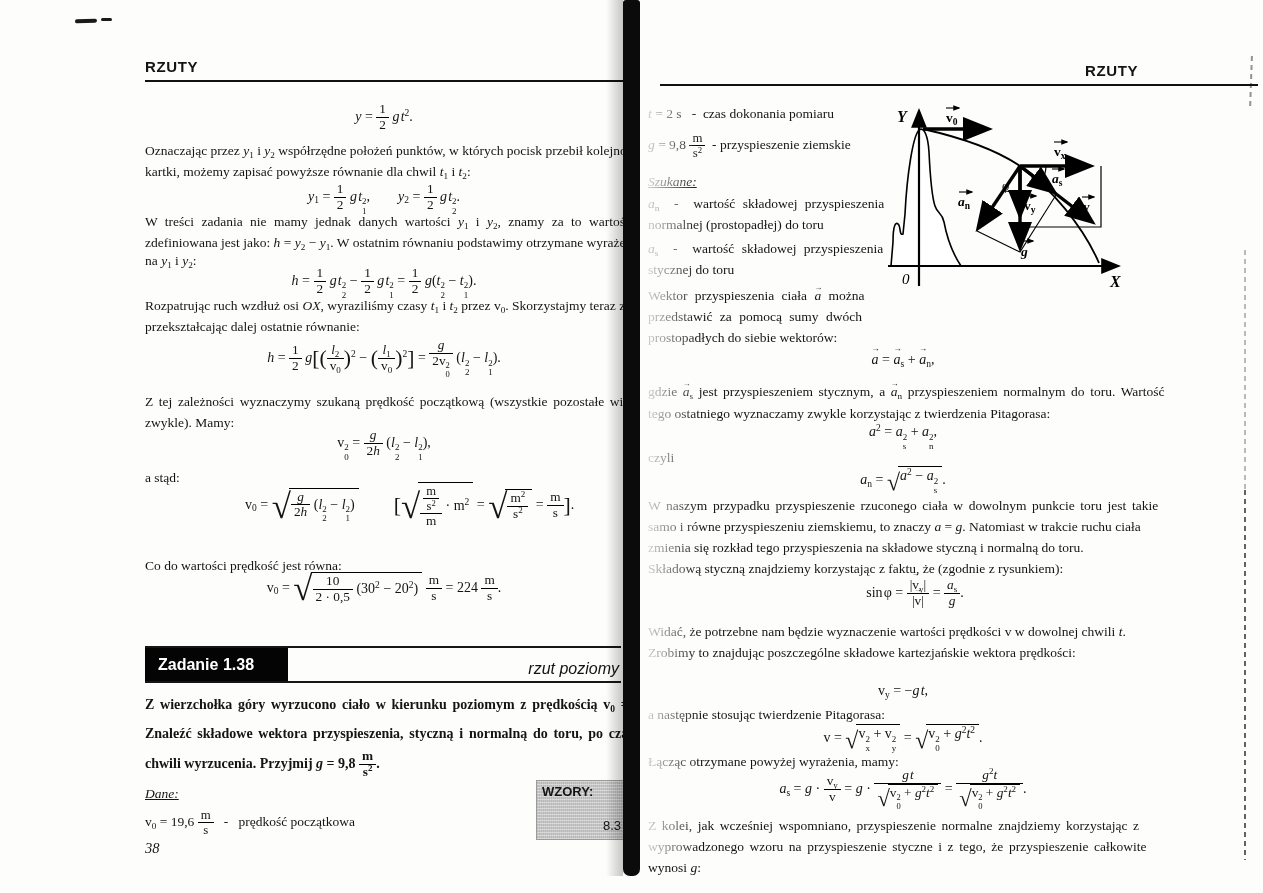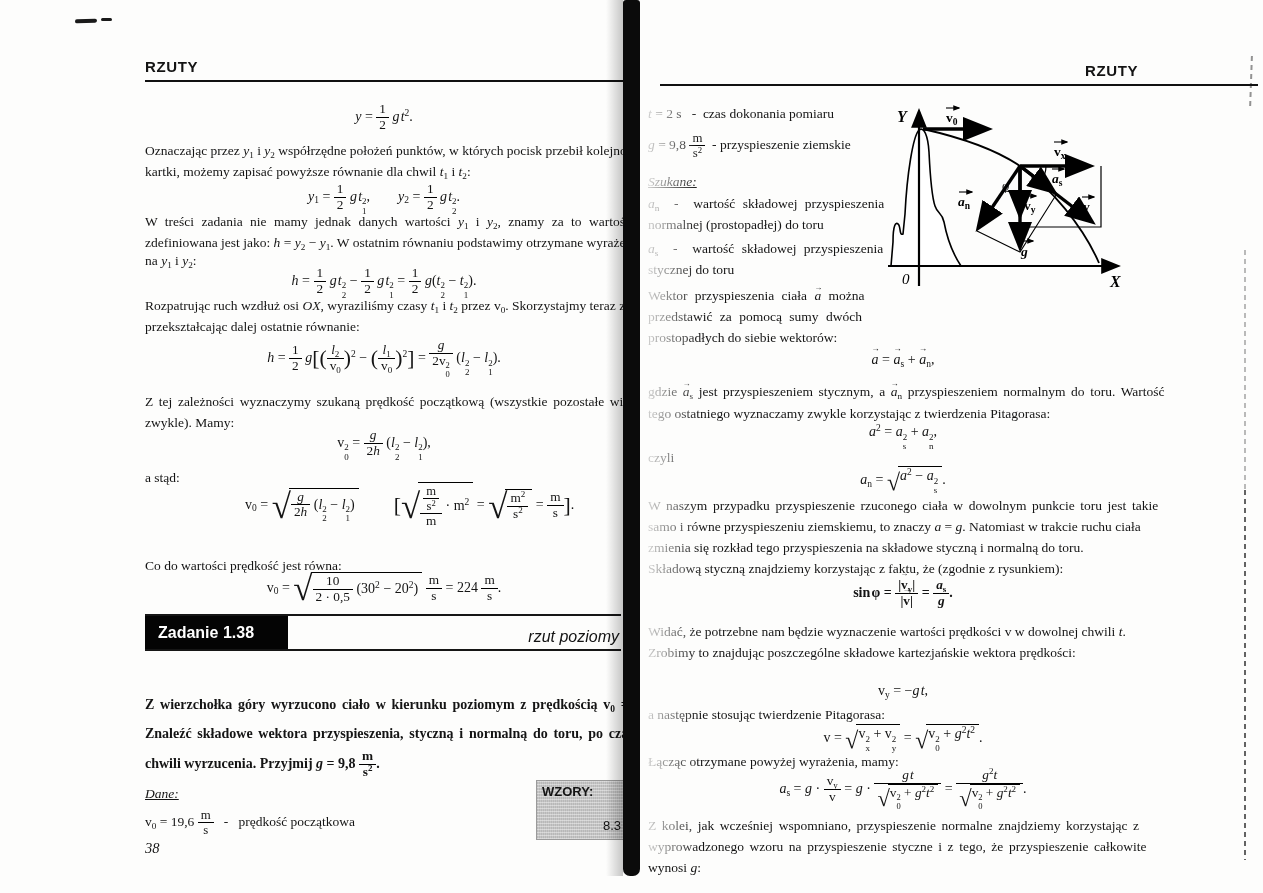--- a/index.html
+++ b/index.html
@@ -207,21 +207,21 @@
             </span> (30<sup>2</sup> − 20<sup>2</sup>)</span>
         </span> <span class="fr">
           <span class="n">m</span>
           <span class="d">s</span>
         </span> = 224 <span class="fr">
           <span class="n">m</span>
           <span class="d">s</span>
         </span>.</div>
 
 
-    <div class="banner" style="left:0;top:614px;width:476px;height:33px;gap:47px;">
+    <div class="banner" style="left:0;top:646px;width:476px;height:33px;gap:47px;">
       <div class="blk">Zadanie 1.38</div>
       <div class="typ">rzut poziomy</div>
     </div>
 
     <div class="tl bold ws2" style="left:0;top:690px;height:30px;line-height:30px;">Z wierzchołka góry wyrzucono ciało w kierunku poziomym z prędkością v<sub>0</sub> = 19,6</div>
     <div class="tl bold ws2" style="left:0;top:724px;">Znaleźć składowe wektora przyspieszenia, styczną i normalną do toru, po czasie  = 2 s o</div>
     <div class="tl bold" style="left:0;top:748px;height:32px;line-height:32px;">chwili wyrzucenia. Przyjmij <i>g</i> = 9,8 <span class="fr">
           <span class="n">m</span>
           <span class="d">s<sup>2</sup></span>
         </span>.</div>
@@ -289,21 +289,21 @@
               <span>2</span>
               <span>s</span>
             </span></span>
         </span>.</div>
 
     <div class="tl ws2" style="left:0;top:496px;">W naszym przypadku przyspieszenie rzuconego ciała w dowolnym punkcie toru jest takie</div>
     <div class="tl" style="left:0;top:517px;">samo i równe przyspieszeniu ziemskiemu, to znaczy <i>a</i> = <i>g</i>. Natomiast w trakcie ruchu ciała</div>
     <div class="tl" style="left:0;top:538px;">zmienia się rozkład tego przyspieszenia na składowe styczną i normalną do toru.</div>
     <div class="tl" style="left:0;top:559px;">Składową styczną znajdziemy korzystając z faktu, że (zgodnie z rysunkiem):</div>
 
-    <div class="eq" style="left:0;top:578px;width:510px;font-weight:bold;">sin φ = <span class="fr">
+    <div class="eq" style="left:12px;top:578px;width:510px;">sin φ = <span class="fr">
           <span class="n">|<span class="vec">v</span><sub>y</sub>|</span>
           <span class="d">|<span class="vec">v</span>|</span>
         </span> = <span class="fr">
           <span class="n"><i>a</i><sub>s</sub></span>
           <span class="d"><i>g</i></span>
         </span>.</div>
 
     <div class="tl" style="left:0;top:622px;">Widać, że potrzebne nam będzie wyznaczenie wartości prędkości v w dowolnej chwili <i>t</i>.</div>
     <div class="tl" style="left:0;top:643px;">Zrobimy to znajdując poszczególne składowe kartezjańskie wektora prędkości:</div>
 

